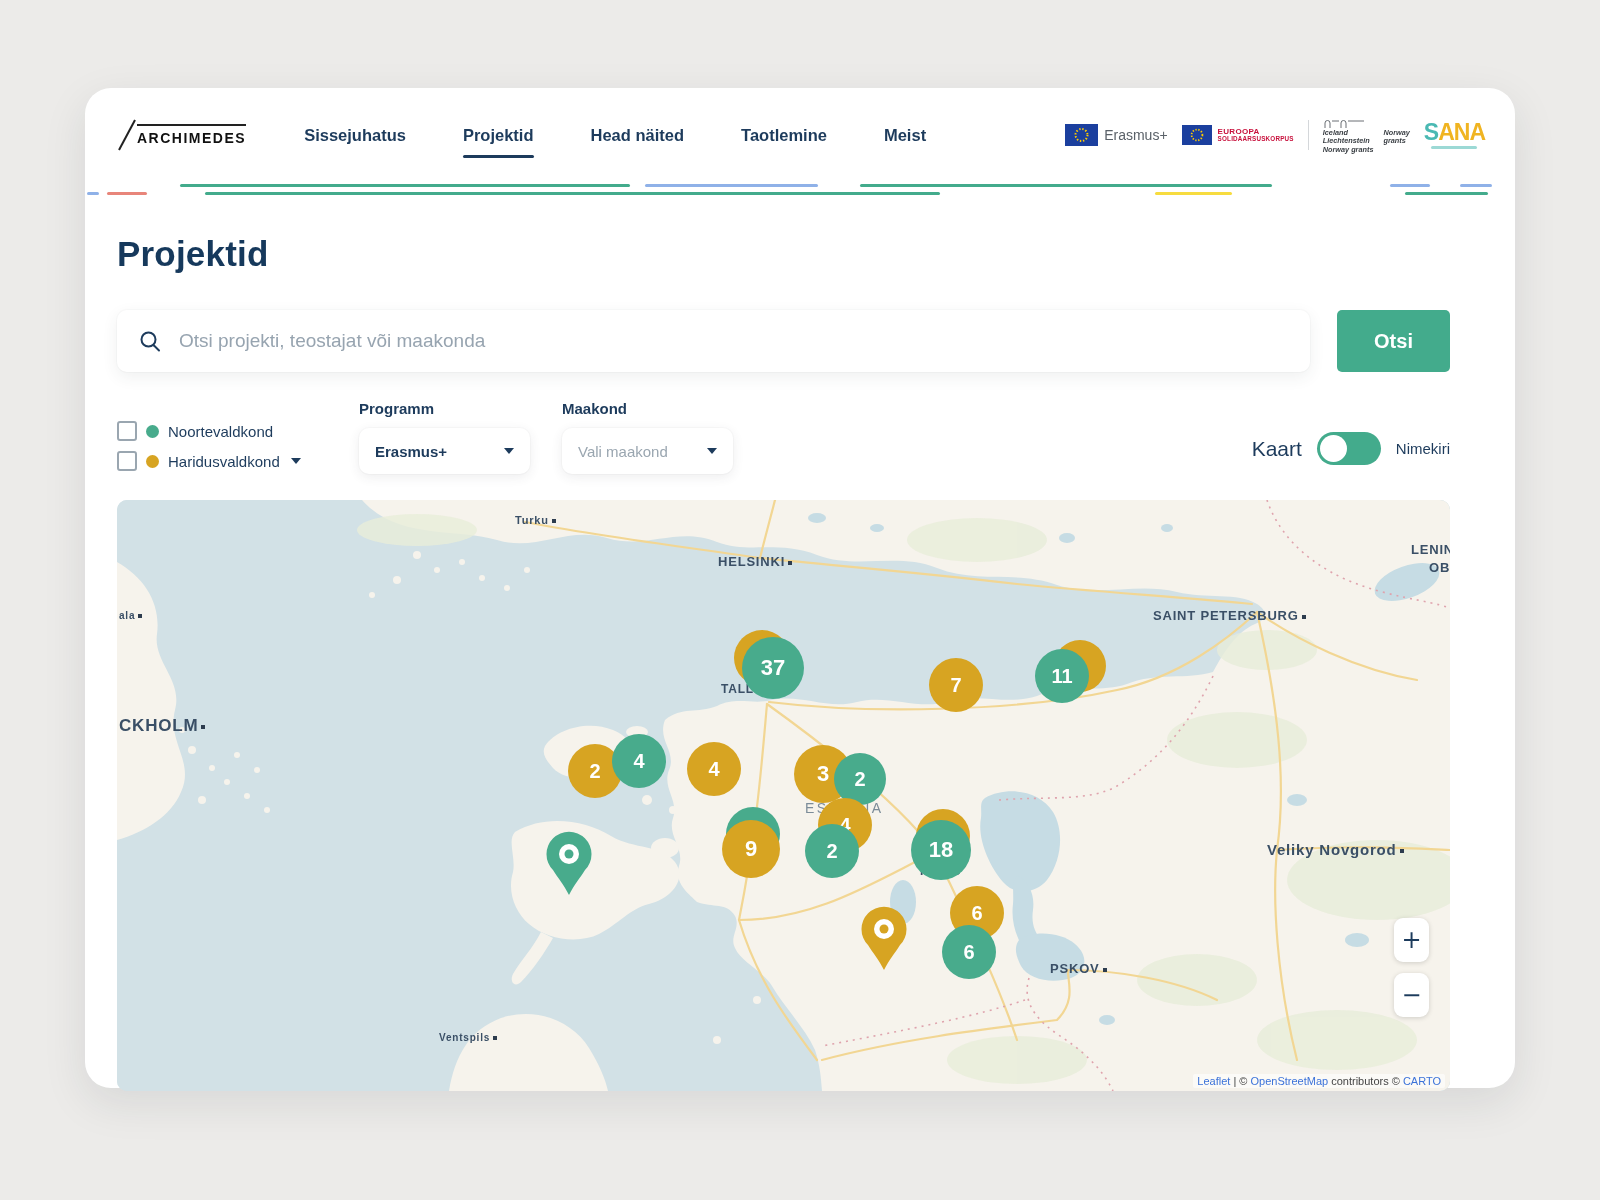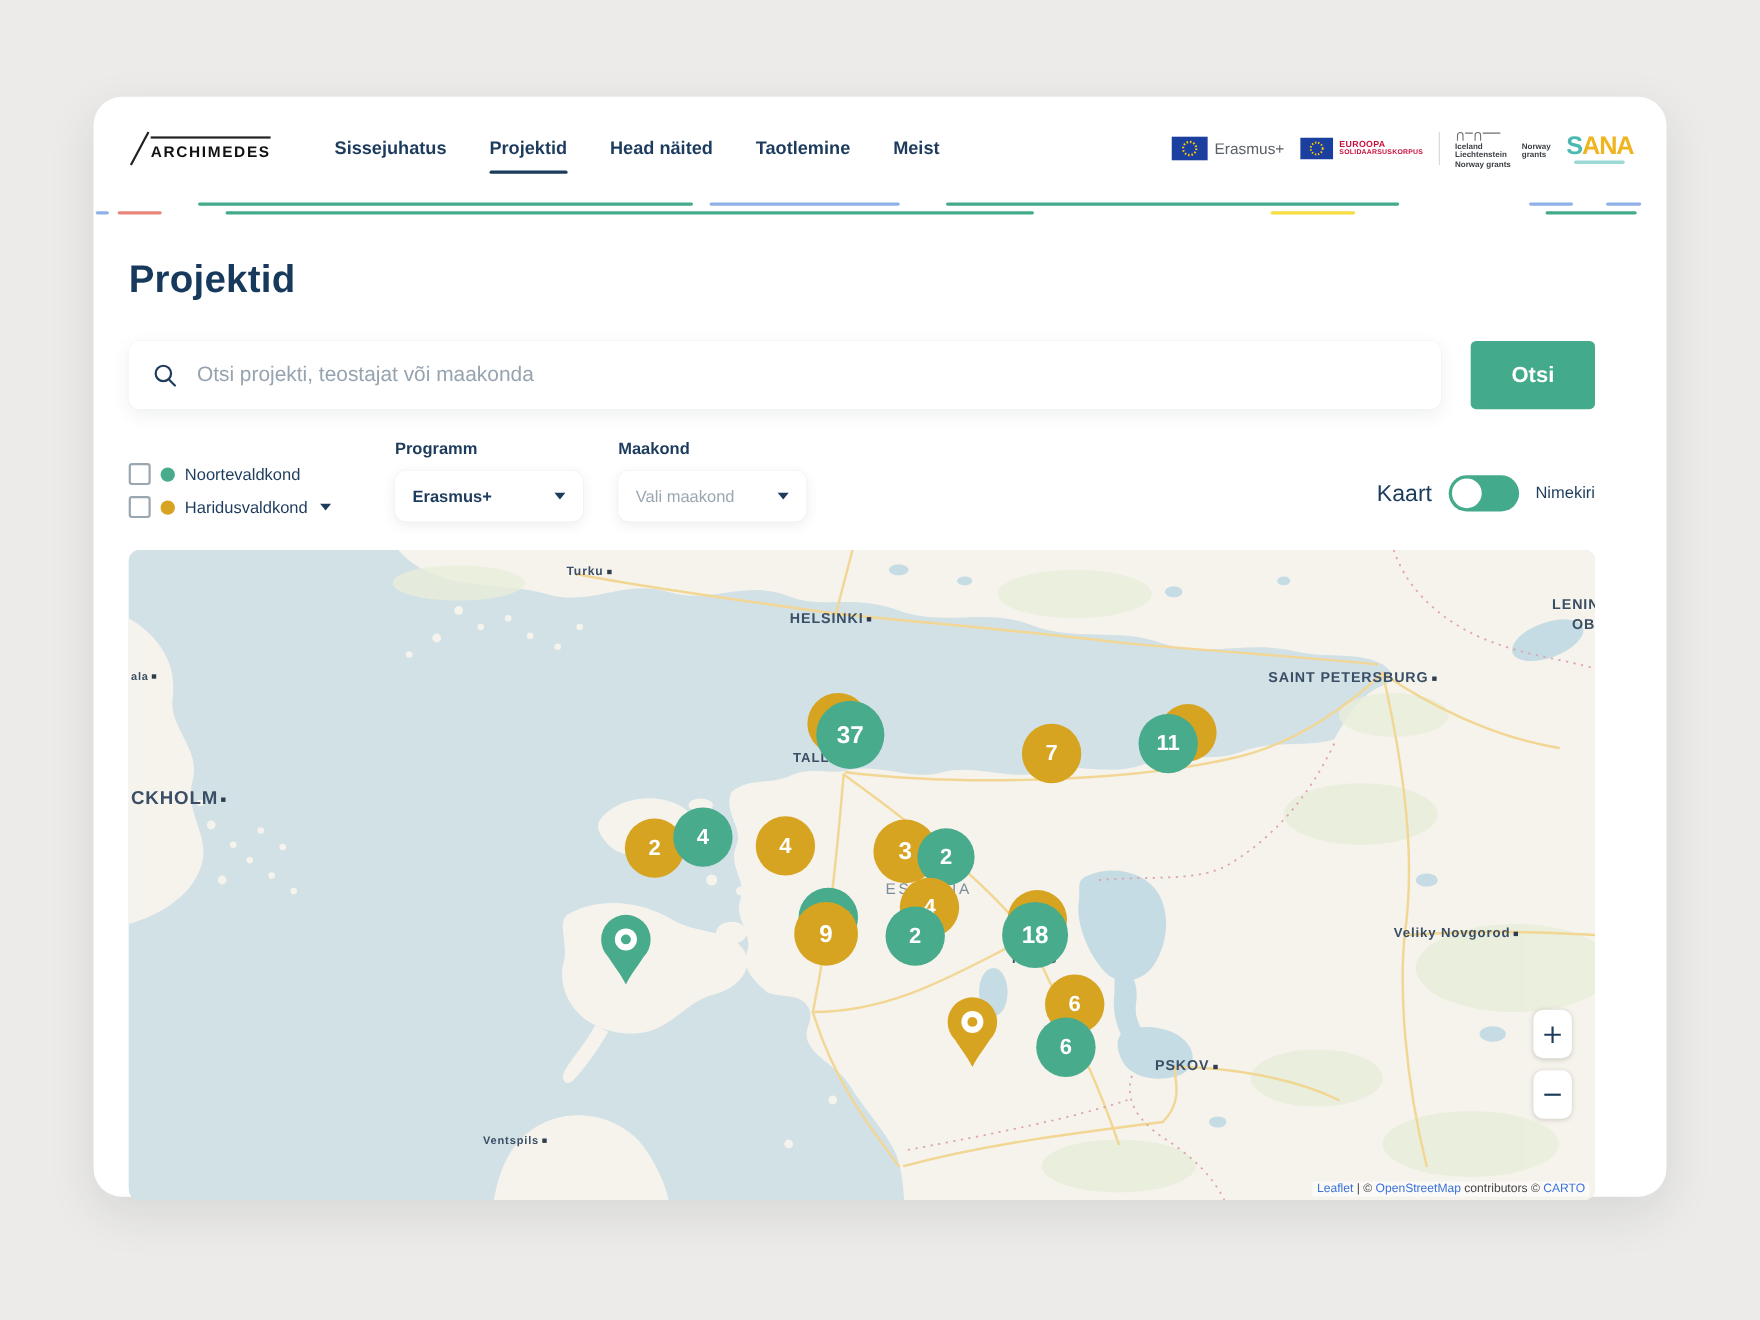--- a/index.html
+++ b/index.html
@@ -3,32 +3,32 @@
 <meta charset="utf-8">
 <style>
   html,body{margin:0;padding:0;width:1600px;height:1200px;background:#ecebe9;overflow:hidden;
     font-family:"Liberation Sans","DejaVu Sans",sans-serif;}
   .card{position:absolute;left:85px;top:88px;width:1430px;height:1000px;background:#fff;
     border-radius:26px;box-shadow:0 14px 44px rgba(30,40,50,.10);}
   
   header{height:74px;display:flex;align-items:center;padding:10px 30px 0 30px;}
   .logo{display:flex;align-items:center;margin-right:58px;}
   .logo-text{font-size:14px;font-weight:700;letter-spacing:1.5px;color:#111;}
-  .main-nav{display:flex;gap:39px;}
+  .main-nav{display:flex;gap:57px;}
   .nav-item{font-size:16.5px;font-weight:700;color:#1d3b5c;position:relative;cursor:pointer;white-space:nowrap;}
   .nav-item.active::after{content:"";position:absolute;left:0;right:0;bottom:-13px;height:3px;background:#1d3b5c;border-radius:2px;}
   .partner-logos{margin-left:auto;display:flex;align-items:center;gap:14px;}
   .erasmus-text{font-size:14px;color:#5a6168;margin-left:6px;}
   .solid-col{margin-left:6px;line-height:1;}
   .solid-l1{font-size:8px;font-weight:800;color:#c8103c;letter-spacing:.3px;}
   .solid-l2{font-size:6.3px;font-weight:800;color:#c8103c;letter-spacing:.2px;}
   .vdiv{width:1px;height:30px;background:#d4d7da;}
   .grants{display:flex;flex-direction:column;}
   .grants-cols{display:flex;gap:10px;}
-  .grants-col{font-size:7.3px;line-height:8.6px;color:#3a3f44;font-weight:700;}
+  .grants-col{font-size:7.3px;line-height:8.6px;color:#3a3f44;font-weight:700;font-style:italic;}
   .sana{display:flex;flex-direction:column;align-items:center;line-height:1;}
   .sana-word{font-size:23px;font-weight:800;letter-spacing:-1px;}
   .sana-s{color:#4ab9b3;}
   .sana-rest{color:#f0b421;}
   .sana-bar{width:46px;height:3px;background:#4ab9b3;opacity:.55;margin-top:2px;border-radius:2px;}
   
   .divider-zone{position:relative;height:26px;margin-top:10px;}
   .divider-zone i{position:absolute;height:3px;border-radius:2px;}
   
   main{padding:0 65px 0 32px;}
@@ -320,21 +320,21 @@
           <span class="map-label" style="left: 398px; top: 14px; font-size: 11px; font-weight: 700;">Turku<span class="sq"></span></span>
           <span class="map-label" style="left: 601px; top: 54px; font-size: 13px; font-weight: 700;">HELSINKI<span class="sq"></span></span>
           <span class="map-label" style="left: 1036px; top: 108px; font-size: 13px; font-weight: 600;">SAINT PETERSBURG<span class="sq"></span></span>
           <span class="map-label" style="left: 1294px; top: 42px; font-size: 13px; font-weight: 600;">LENIN</span>
           <span class="map-label" style="left: 1312px; top: 60px; font-size: 13px; font-weight: 600;">OBL</span>
           <span class="map-label" style="left: 2px; top: 110px; font-size: 10px; font-weight: 700;">ala<span class="sq"></span></span>
           <span class="map-label" style="left: 2px; top: 216px; font-size: 17px; font-weight: 700;">CKHOLM<span class="sq"></span></span>
           <span class="map-label" style="left: 604px; top: 182px; font-size: 12px; font-weight: 600;">TALLINN</span>
           <span class="map-label muted" style="left: 688px; top: 300px; font-size: 14px; font-weight: 500; letter-spacing: 2.5px;">ESTONIA</span>
           <span class="map-label" style="left: 801px; top: 364px; font-size: 12px; font-weight: 600;">TARTU</span>
-          <span class="map-label" style="left: 1150px; top: 341px; font-size: 12px; font-weight: 600;">Veliky Novgorod<span class="sq"></span></span>
+          <span class="map-label" style="left: 1150px; top: 341px; font-size: 15px; font-weight: 600;">Veliky Novgorod<span class="sq"></span></span>
           <span class="map-label" style="left: 933px; top: 461px; font-size: 13px; font-weight: 700;">PSKOV<span class="sq"></span></span>
           <span class="map-label" style="left: 322px; top: 532px; font-size: 10px; font-weight: 600;">Ventspils<span class="sq"></span></span>
           <div class="cluster-peek" style="left: 617px; top: 130px; width: 56px; height: 56px; background: rgb(215, 164, 34);"></div>
           <div class="cluster-peek" style="left: 937px; top: 140px; width: 52px; height: 52px; background: rgb(215, 164, 34);"></div>
           <div class="cluster-peek" style="left: 609px; top: 307px; width: 54px; height: 54px; background: rgb(72, 171, 140);"></div>
           <div class="cluster-peek" style="left: 799px; top: 309px; width: 54px; height: 54px; background: rgb(215, 164, 34);"></div>
           <div class="cluster" style="left: 625px; top: 137px; width: 62px; height: 62px; background: rgb(72, 171, 140); font-size: 22px;">37</div>
           <div class="cluster" style="left: 812px; top: 158px; width: 54px; height: 54px; background: rgb(215, 164, 34); font-size: 20px;">7</div>
           <div class="cluster" style="left: 918px; top: 149px; width: 54px; height: 54px; background: rgb(72, 171, 140); font-size: 20px;">11</div>
           <div class="cluster" style="left: 451px; top: 244px; width: 54px; height: 54px; background: rgb(215, 164, 34); font-size: 20px;">2</div>

